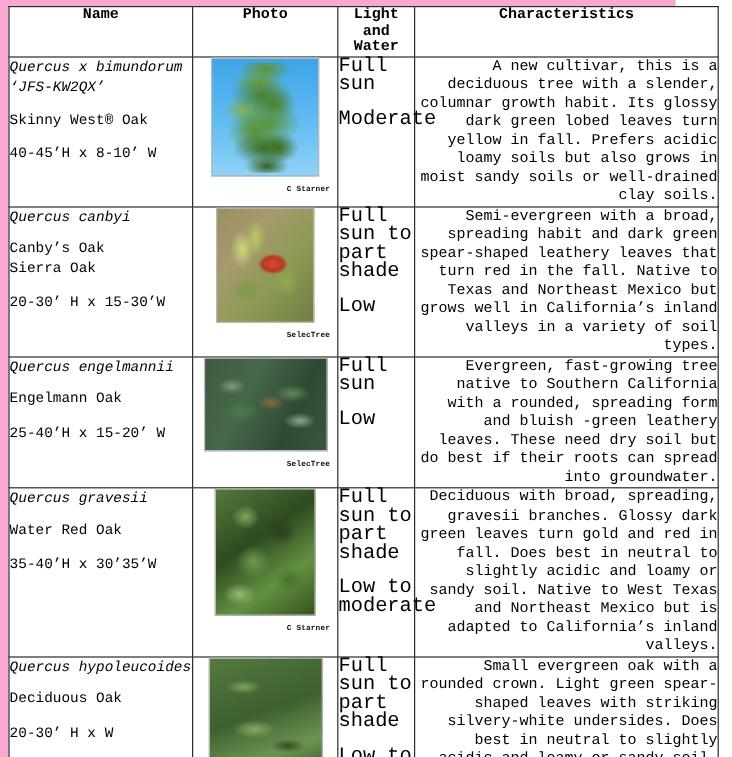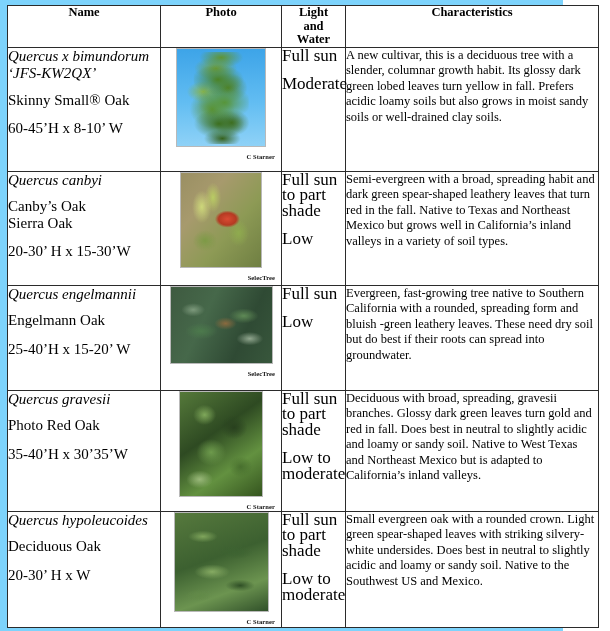--- a/index.html
+++ b/index.html
@@ -12,21 +12,22 @@
     height: 631px;
     font-family: "Liberation Serif", "DejaVu Serif", serif;
     color: #000000;
     overflow: hidden;
   }
 
   .page {
     position: relative;
     width: 563px;
     height: 631px;
-    background: #7dd3fc;
+    background: #f9a8d4;
+    font-family: Liberation Mono, monospace;
   }
 
   table.oak-table {
     position: absolute;
     left: 7px;
     top: 5px;
     width: 591px;
     border-collapse: collapse;
     table-layout: fixed;
     background: #ffffff;
@@ -54,21 +55,21 @@
     font-size: 12.5px;
     line-height: 13.5px;
     padding: 6px 3px 7px 3px;
     height: 30px;
   }
   .hdr-multiline { line-height: 13.5px; }
 
   
   td.name-cell {
     padding: 7px 6px 6px 10px;
-    font-size: 15px;
+    font-size: 12px;
     line-height: 16.5px;
   }
   .sci-name {
     font-style: italic;
     display: block;
     margin-bottom: 1px;
   }
   .cultivar {
     font-style: italic;
     display: block;
@@ -195,21 +196,21 @@
   .lw-water {
     display: block;
     margin-top: 13px;
   }
 
   
   td.char-cell {
     padding: 8px 6px 6px 6px;
     font-size: 12.5px;
     line-height: 15.5px;
-    text-align: left;
+    text-align: right;
   }
 </style>
 </head>
 <body>
 
 <div class="page">
 
   <table class="oak-table">
     <colgroup>
       <col class="c-name">
@@ -230,22 +231,22 @@
         <th>Characteristics</th>
       </tr>
     </thead>
 
     <tbody>
 
       <tr style="height:124px;">
         <td class="name-cell">
           <span class="sci-name">Quercus x bimundorum</span>
           <span class="cultivar">‘JFS-KW2QX’</span>
-          <span class="common-name">Skinny Small® Oak</span>
-          <span class="size-line">60-45’H x 8-10’ W</span>
+          <span class="common-name">Skinny West® Oak</span>
+          <span class="size-line">40-45’H x 8-10’ W</span>
         </td>
         <td class="photo-cell">
           <span class="photo-wrap">
             <span class="photo ph1"></span>
           </span>
           <div class="photo-credit">C Starner</div>
         </td>
         <td class="light-cell">
           <span class="lw-light">Full sun</span>
           <span class="lw-water">Moderate</span>
@@ -288,21 +289,21 @@
         <td class="light-cell">
           <span class="lw-light">Full sun</span>
           <span class="lw-water">Low</span>
         </td>
         <td class="char-cell">Evergreen, fast-growing tree native to Southern California with a rounded, spreading form and bluish -green leathery leaves. These need dry soil but do best if their roots can spread into groundwater.</td>
       </tr>
 
       <tr style="height:112px;">
         <td class="name-cell">
           <span class="sci-name">Quercus gravesii</span>
-          <span class="common-name">Photo Red Oak</span>
+          <span class="common-name">Water Red Oak</span>
           <span class="size-line">35-40’H x 30’35’W</span>
         </td>
         <td class="photo-cell">
           <span class="photo-wrap">
             <span class="photo ph4"></span>
           </span>
           <div class="photo-credit">C Starner</div>
         </td>
         <td class="light-cell">
           <span class="lw-light">Full sun to part shade</span>

